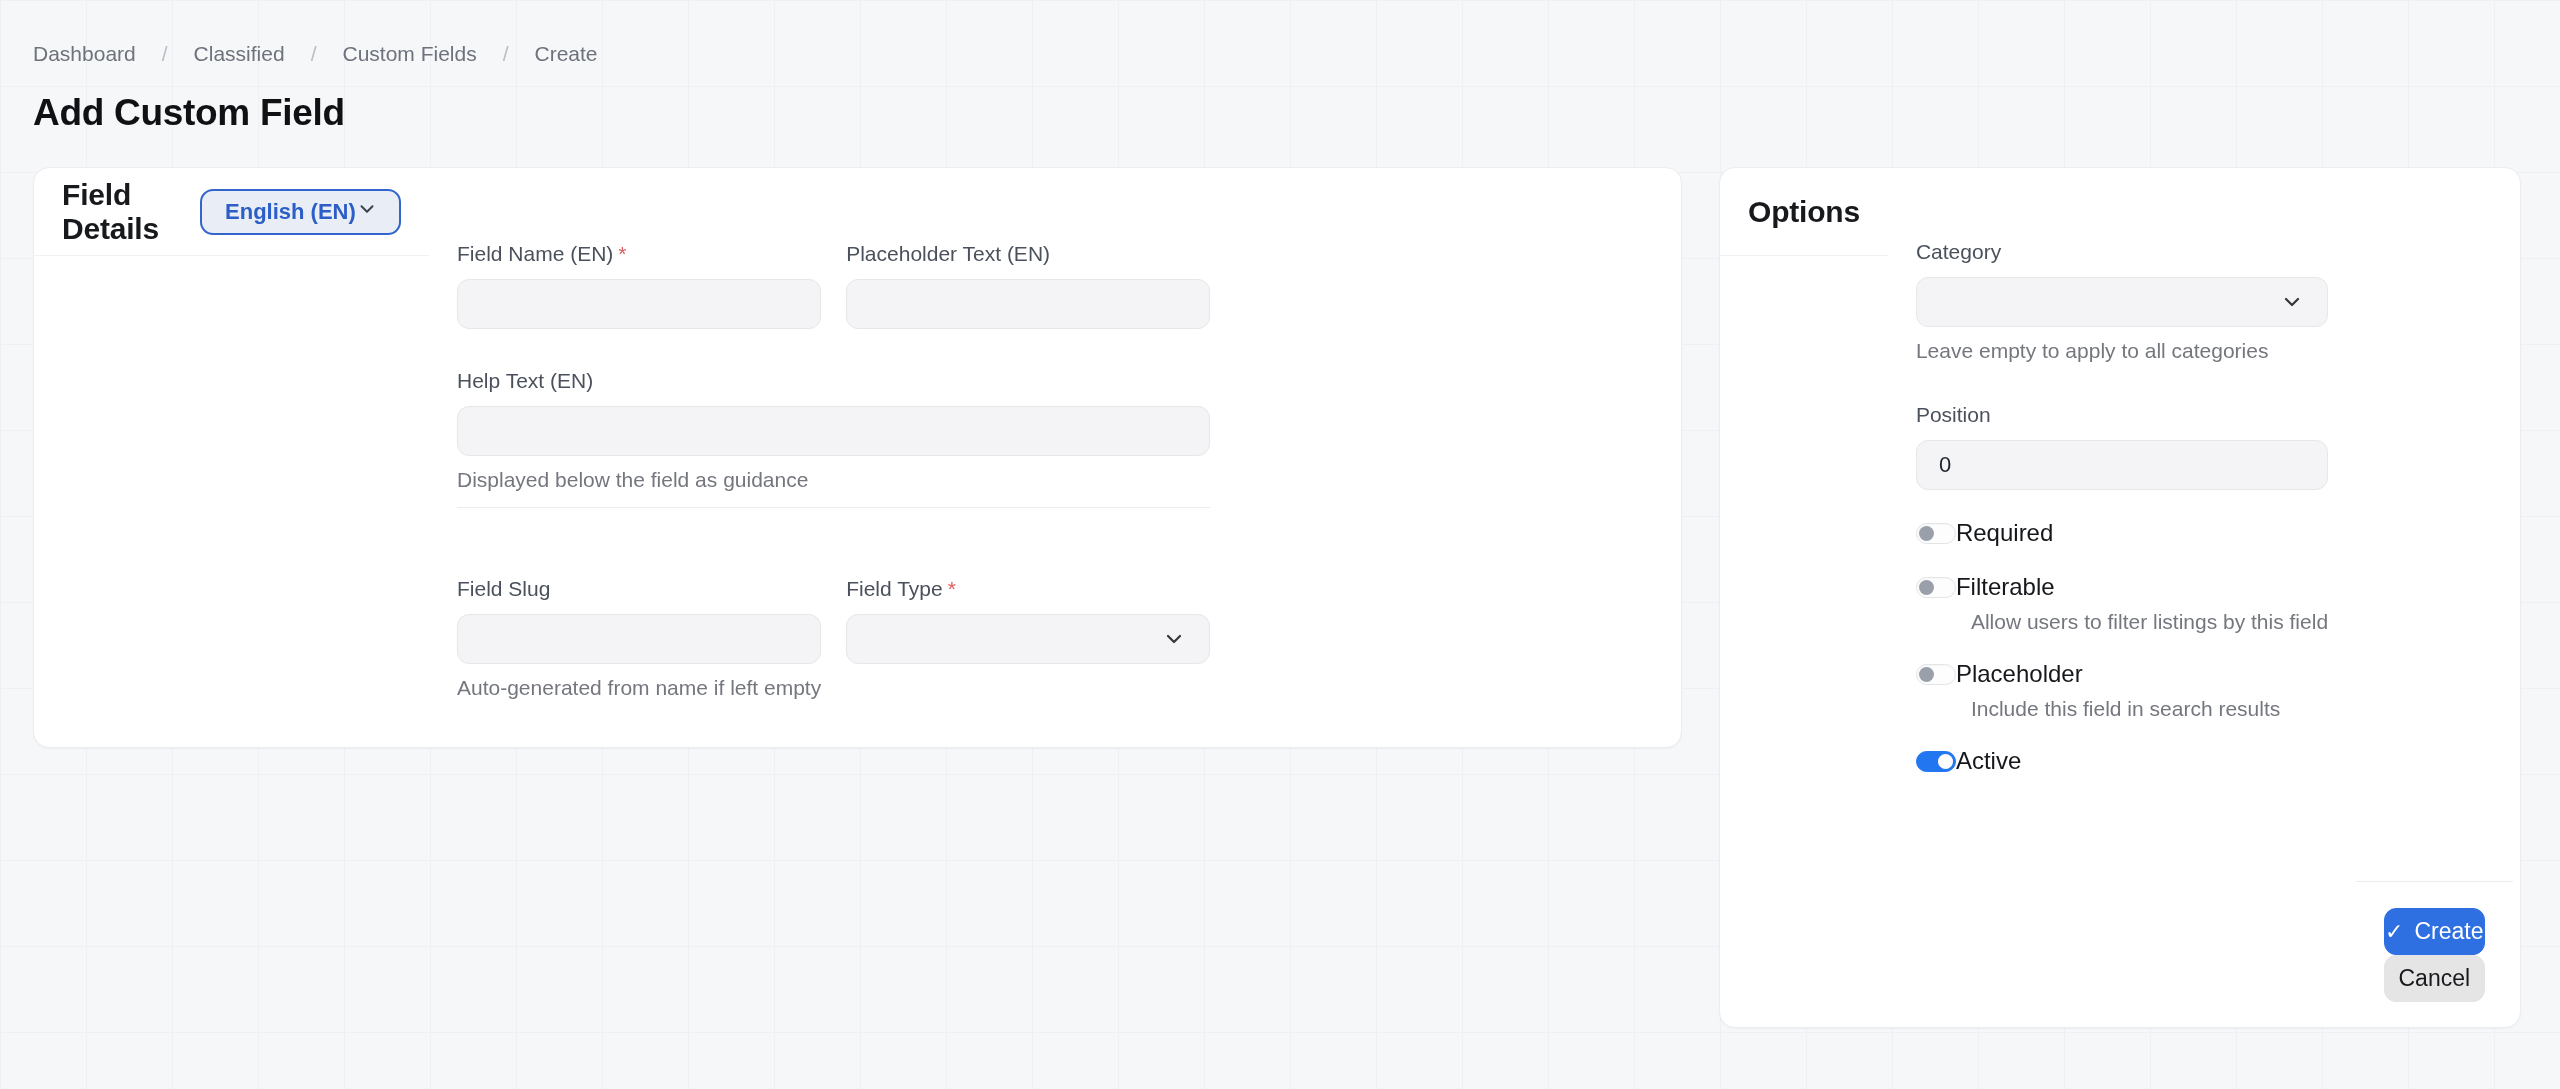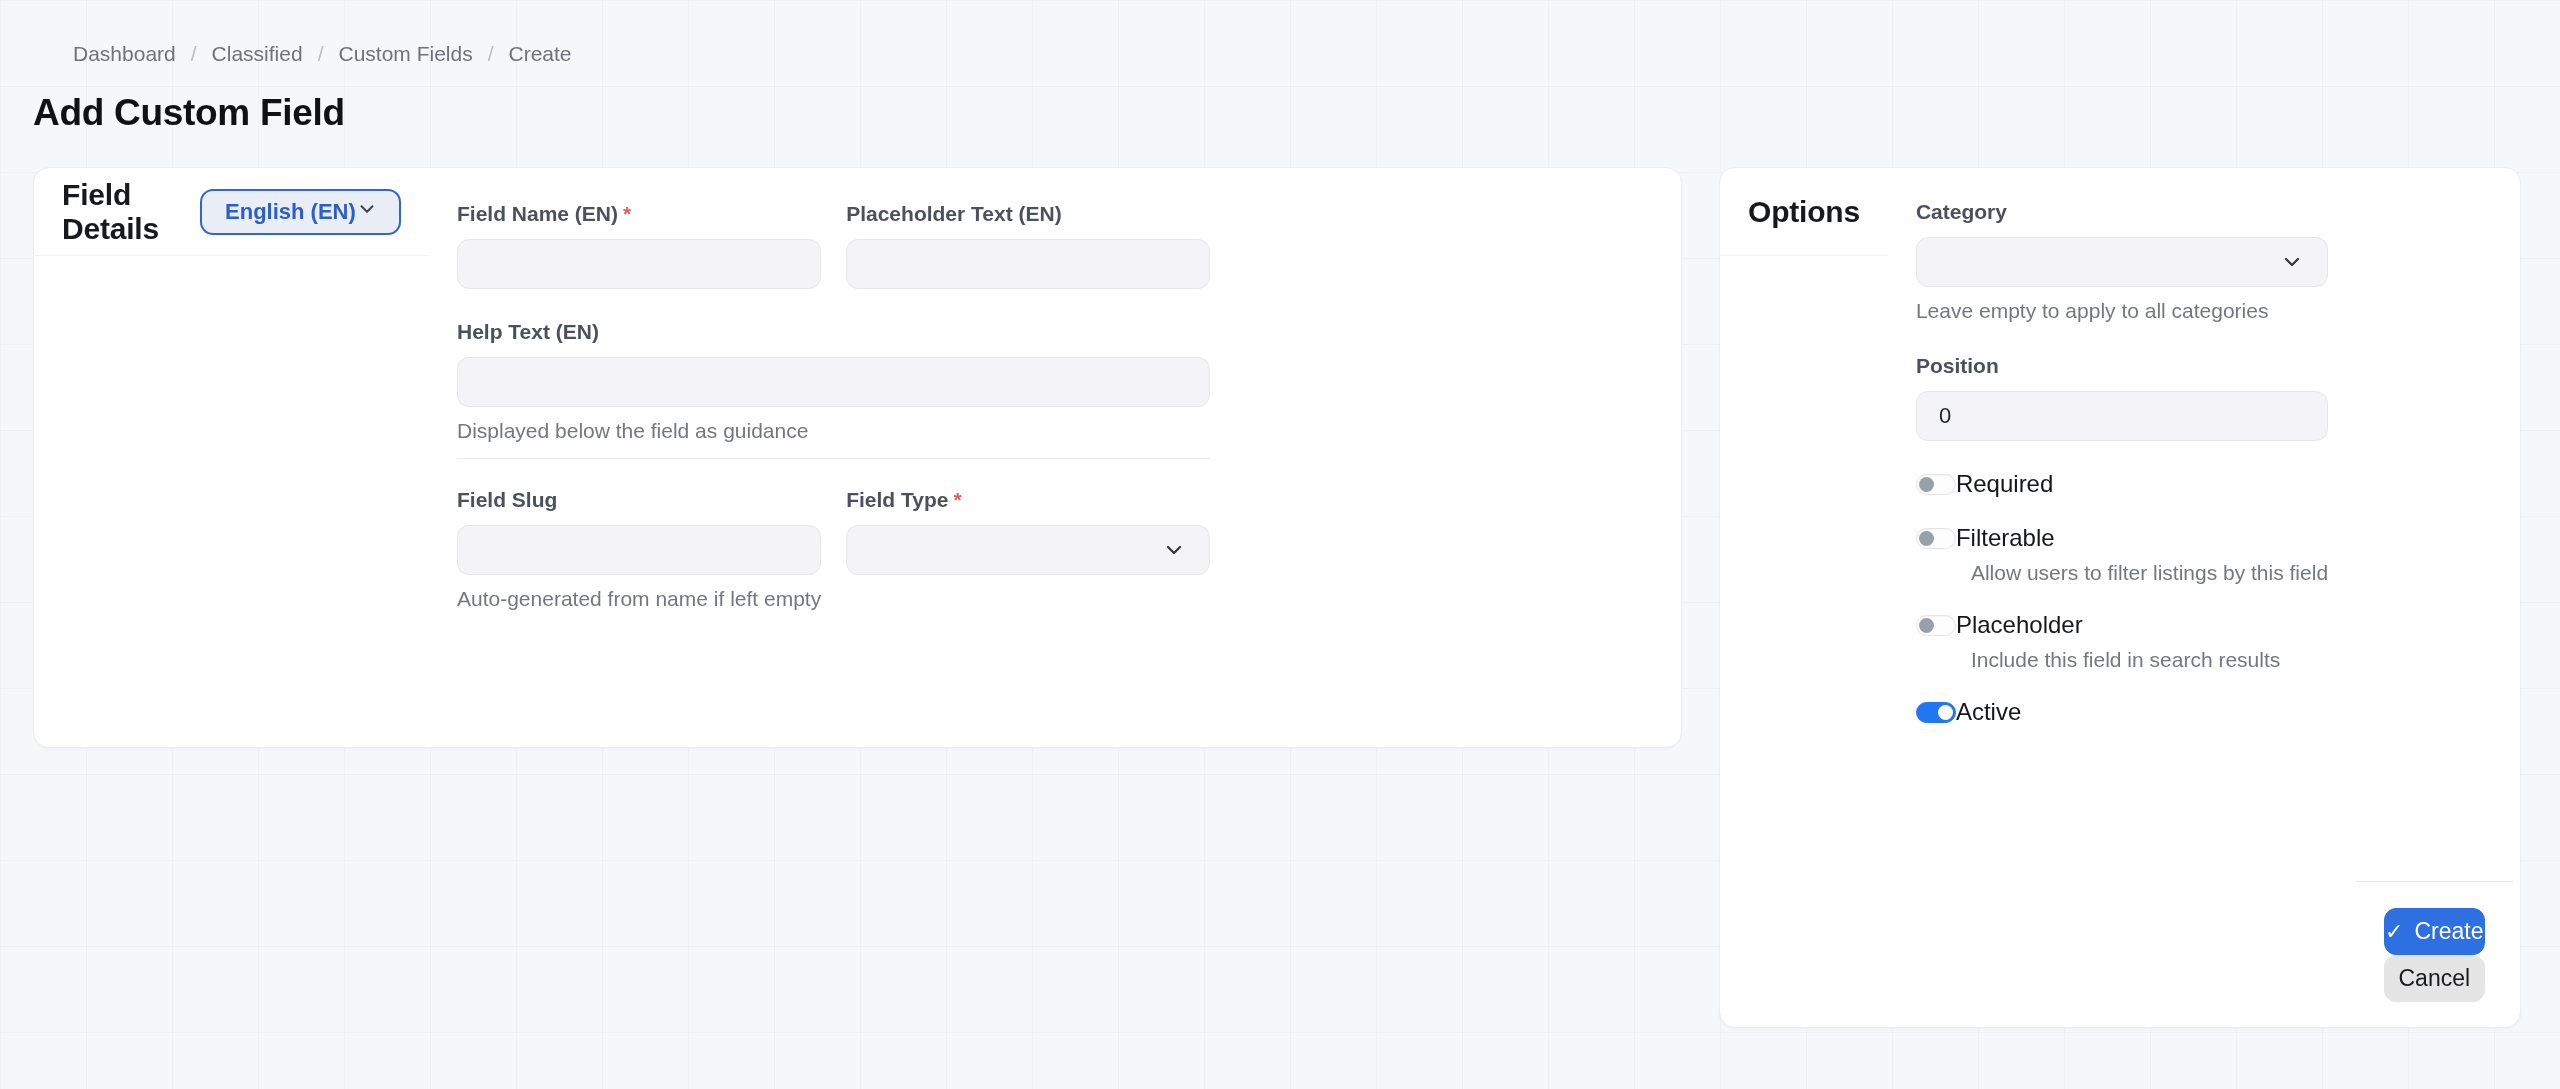--- a/index.html
+++ b/index.html
@@ -10,21 +10,21 @@
     background-image:
       linear-gradient(to right, #eef0f3 1px, transparent 1px),
       linear-gradient(to bottom, #eef0f3 1px, transparent 1px);
     background-size:86px 86px;
     color:#17191d;
     overflow:hidden;
   }
   .content { padding:42px 37px 0 33px; }
 
   
-  .breadcrumb { display:flex; align-items:center; gap:15px; font-size:21px; color:#6d727c;margin-left:40px; }
+  .breadcrumb { display:flex; align-items:center; gap:26px; font-size:21px; color:#6d727c; }
   .breadcrumb .crumb { cursor:pointer; }
   .breadcrumb .sep { color:#b9bdc5; }
 
   
   .page-title { margin-top:26px; font-size:37px; font-weight:700; color:#101114; letter-spacing:-0.3px; }
 
   
   .cards { margin-top:33px; display:flex; gap:37px; align-items:flex-start; }
   .card {
     background:#ffffff; border:1px solid #ededf0; border-radius:16px;
@@ -47,21 +47,21 @@
     display:flex; align-items:center; justify-content:center;
     background:#e9edf6; border:2px solid #3366cc; border-radius:13px;
     color:#2c5ec8; font-family:inherit; font-size:22px; font-weight:600; cursor:pointer;
   }
 
   .card-body { padding:34px 28px 24px; }
   .card-right .card-body { padding:32px 28px 0; }
 
   .grid-2 { display:grid; grid-template-columns:1fr 1fr; column-gap:25px; }
 
-  .field-label { display:block; font-size:21px; font-weight:700; color:#4b515c; margin-bottom:13px; }
+  .field-label { display:block; font-size:21px; font-weight:400; color:#4b515c; margin-bottom:13px;margin-top:40px; }
   .req { color:#e25c5c; margin-left:5px; }
 
   .text-input, .select-box {
     width:100%; height:50px; border-radius:12px;
     background:#f4f4f6; border:1px solid #e7e7ea;
     font-family:inherit; font-size:22px; color:#1f2430; padding:0 22px;
     outline:none; display:block;
   }
   .select-wrap { position:relative; }
   .select-wrap .chev { position:absolute; right:24px; top:50%; transform:translateY(-50%); display:flex; }

